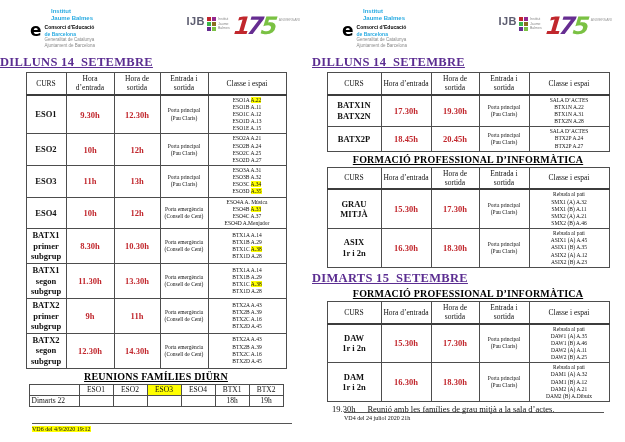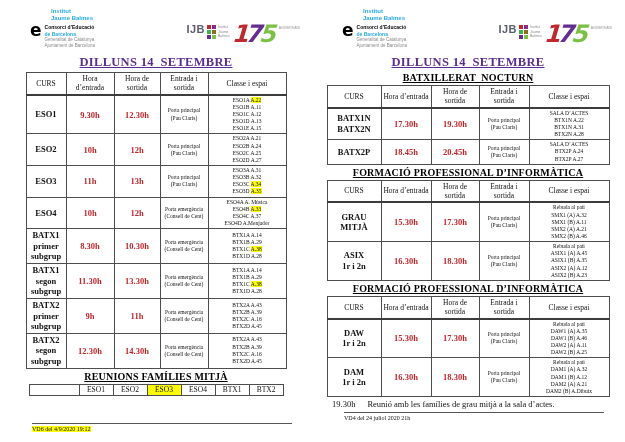--- a/index.html
+++ b/index.html
@@ -13,34 +13,34 @@
   
   .page-header{display:flex;justify-content:space-between;align-items:flex-start;
     padding:8px 12px 0 30px;height:44px;box-sizing:content-box;}
   .brand-left{display:flex;flex-direction:column;font-family:"Liberation Sans",sans-serif;}
   .inst-name{color:#29abe2;font-size:6px;font-weight:bold;line-height:1.2;margin-left:21px;}
   .consorci{display:flex;gap:3px;margin-top:2px;}
   .e-glyph{font-size:17px;font-weight:bold;line-height:0.75;color:#000;font-family:"DejaVu Sans",sans-serif;}
   .consorci-lines{font-size:4.5px;line-height:1.25;color:#8a8a8a;}
   .consorci-lines .l1{color:#000;font-weight:bold;font-size:5px;}
   .consorci-lines .l2{color:#29abe2;font-weight:bold;font-size:5px;}
-  .brand-right{display:flex;align-items:flex-start;gap:2px;margin-top:16px;
+  .brand-right{display:flex;align-items:flex-start;gap:2px;margin-top:8px;
     font-family:"Liberation Sans",sans-serif;}
   .ijb-text{font-size:11px;font-weight:bold;color:#5d5d70;letter-spacing:0.5px;line-height:1;}
   .sq-grid{display:grid;grid-template-columns:repeat(2,4px);grid-gap:1px;margin-top:1px;}
   .sq{width:4px;height:4px;display:block;}
   .ijb-small{font-size:3.5px;color:#8a8a8a;line-height:1.3;margin-top:1px;}
   .anniv{display:flex;margin-left:5px;}
   .anniv-digits{display:flex;}
   .anniv-digit{font-size:24px;font-weight:bold;font-style:italic;line-height:0.85;
     margin-left:-3px;font-family:"DejaVu Sans",sans-serif;transform:skewX(-6deg);}
   .anniv-label{font-size:3.5px;color:#999;margin-top:2px;margin-left:1px;}
 
   
-  .day-title{color:#5b2d91;font-weight:bold;font-size:12.5px;text-align:center;
+  .day-title{color:#5b2d91;font-weight:bold;font-size:12.5px;text-align:left;
     text-decoration:underline;white-space:pre;margin:3px 0 2px 0;letter-spacing:0.3px;}
   .section-title{color:#000;font-weight:bold;font-size:10px;text-align:center;
     text-decoration:underline;margin:2px 0 1px 0;letter-spacing:0.2px;white-space:pre;}
 
   
   table.sched{border-collapse:collapse;margin:2px auto 2px auto;table-layout:fixed;}
   table.sched th, table.sched td{border:1px solid #4d4d4d;padding:1px 1px;vertical-align:middle;}
   table.sched th{font-weight:normal;font-size:7.5px;text-align:center;line-height:1.25;
     border-bottom:2px solid #3c3c3c;}
   td.curs{font-weight:bold;font-size:8.5px;text-align:center;line-height:1.25;}
@@ -186,21 +186,21 @@
           <tr>
             <td class="curs">BATX2<br>segon<br>subgrup</td>
             <td class="time">12.30h</td>
             <td class="time">14.30h</td>
             <td class="porta">Porta emergència<br>(Consell de Cent)</td>
             <td class="classes">BTX2A A.43<br>BTX2B A.39<br>BTX2C A.16<br>BTX2D A.45</td>
           </tr>
         </tbody>
       </table>
 
-    <div class="section-title">REUNIONS FAMÍLIES MITJÀ</div>
+    <div class="section-title">REUNIONS FAMÍLIES DIÜRN</div>
 
     <table class="reunions">
         <colgroup>
           <col style="width: 50px;">
           <col style="width: 34px;">
           <col style="width: 34px;">
           <col style="width: 34px;">
           <col style="width: 34px;">
           <col style="width: 34px;">
           <col style="width: 34px;">
@@ -210,20 +210,29 @@
             <th></th>
             <th>ESO1</th>
             <th>ESO2</th>
             <th class="hl">ESO3</th>
             <th>ESO4</th>
             <th>BTX1</th>
             <th>BTX2</th>
           </tr>
         </thead>
         <tbody>
+          <tr>
+            <td class="rlabel">Dimarts 22</td>
+            <td></td>
+            <td></td>
+            <td></td>
+            <td></td>
+            <td>18h</td>
+            <td>19h</td>
+          </tr>
         </tbody>
       </table>
 
     <div class="page-footer footer-left">
       <span class="hl">VD6 del 4/9/2020 19:12</span>
     </div>
   </div>
 
   <div class="page">
     <div class="page-header">
@@ -262,21 +271,20 @@
               <span class="anniv-digit" style="color: rgb(193, 39, 45);">1</span>
               <span class="anniv-digit" style="color: rgb(102, 45, 145);">7</span>
               <span class="anniv-digit" style="color: rgb(122, 193, 67);">5</span>
             </div>
           <div class="anniv-label">ANIVERSARI</div>
         </div>
       </div>
     </div>
 
     <div class="day-title">DILLUNS 14  SETEMBRE</div>
-    <div class="section-title">BATXILLERAT  NOCTURN</div>
 
     <table class="sched">
         <colgroup>
           <col style="width: 54px;">
           <col style="width: 50px;">
           <col style="width: 48px;">
           <col style="width: 50px;">
           <col style="width: 80px;">
         </colgroup>
         <thead>
@@ -336,20 +344,21 @@
           <tr>
             <td class="curs">ASIX<br>1r i 2n</td>
             <td class="time">16.30h</td>
             <td class="time">18.30h</td>
             <td class="porta">Porta principal<br>(Pau Claris)</td>
             <td class="classes">Rebuda al pati<br>ASIX1 (A) A.45<br>ASIX1 (B) A.35<br>ASIX2 (A) A.12<br>ASIX2 (B) A.23</td>
           </tr>
         </tbody>
       </table>
 
+    <div class="day-title">DIMARTS 15  SETEMBRE</div>
     <div class="section-title">FORMACIÓ PROFESSIONAL D’INFORMÀTICA</div>
 
     <table class="sched">
         <colgroup>
           <col style="width: 54px;">
           <col style="width: 50px;">
           <col style="width: 48px;">
           <col style="width: 50px;">
           <col style="width: 80px;">
         </colgroup>

